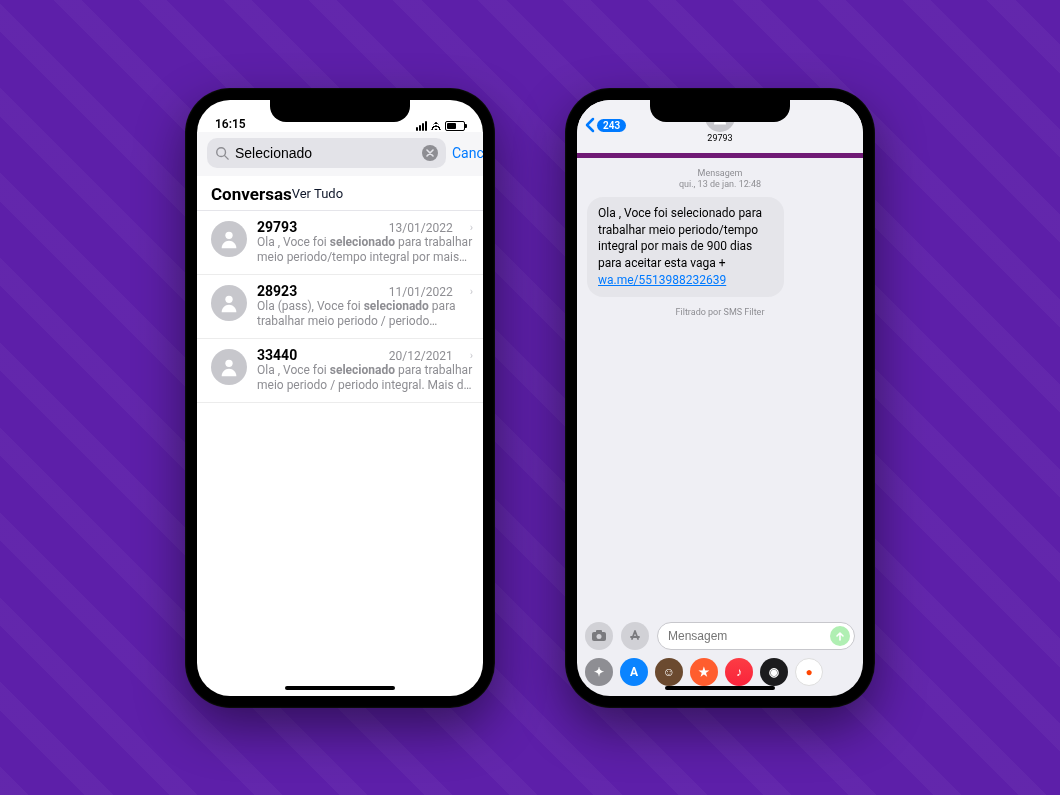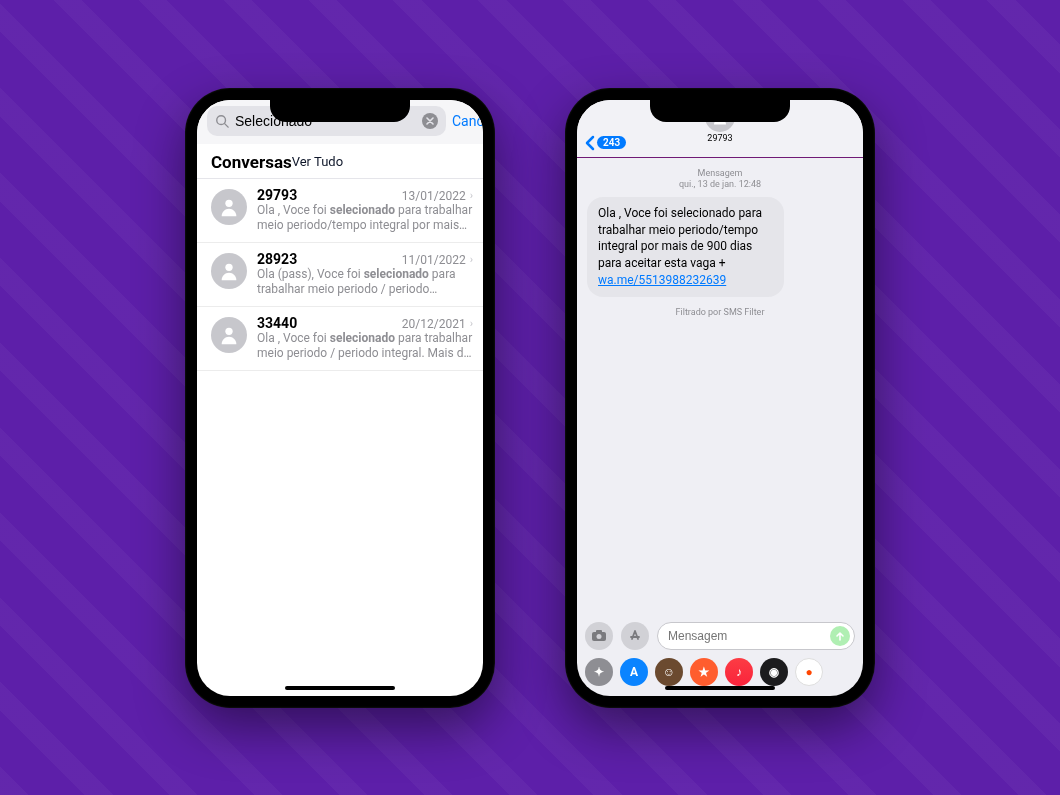--- a/index.html
+++ b/index.html
@@ -107,39 +107,39 @@
   .avatar {
     width:36px; height:36px; border-radius:50%;
     background:#c7c7cc;
     display:flex; align-items:center; justify-content:center;
     color:#fff;
     flex-shrink:0; margin-top:2px;
   }
   .row-body { flex:1; min-width:0; }
   .row-top { display:flex; justify-content:space-between; align-items:baseline; gap:6px; }
   .row-title { font-size:14px; font-weight:700; color:#000; }
-  .row-date { font-size:12px; color:#8e8e93; white-space:nowrap; display:flex; align-items:flex-start; gap:4px; }
+  .row-date { font-size:12px; color:#8e8e93; white-space:nowrap; display:flex; align-items:flex-start; gap:17px; }
   .row-preview { font-size:12px; color:#8e8e93; line-height:1.3; overflow:hidden; display:-webkit-box; -webkit-line-clamp:2; -webkit-box-orient:vertical; }
   .row-preview b { color:#8e8e93; font-weight:700; }
   .chevron { color:#c7c7cc; font-size:11px; }
 
   .home-indicator {
     position:absolute; bottom:6px; left:50%; transform:translateX(-50%);
     width:110px; height:4px; background:#000; border-radius:3px;
   }
 
   
   .screen.gray { background:#efeff4; }
   .conv-header {
     background:#f2f2f6;
-    display:flex; align-items:flex-end;
+    display:flex; align-items:center;
     padding: 4px 8px 6px;
     position:relative;
     height:58px;
-    border-bottom:1px solid #701a75;
+    border-bottom:5px solid #701a75;
   }
   .conv-back { color:#007aff; display:flex; align-items:center; gap:2px; font-size:14px; }
   .back-badge { background:#007aff; color:#fff; font-size:10px; font-weight:600; border-radius:10px; padding:1px 6px; }
   .conv-title-wrap {
     position:absolute; left:50%; top:2px; transform:translateX(-50%);
     display:flex; flex-direction:column; align-items:center; gap:0px;
   }
   .conv-avatar { width:30px; height:30px; border-radius:50%; background:#c7c7cc; display:flex; align-items:center; justify-content:center; color:#fff; }
   .conv-sender { font-size:9px; color:#000; font-weight:400; margin-top:1px; }
 
@@ -198,20 +198,35 @@
 <body>
 
 <div class="bg-pattern"></div>
 
 <div class="stage">
 
   <div class="phone">
     <div class="screen">
       <div class="notch"></div>
 
+      <div class="statusbar">
+        <span>16:15</span>
+        <div class="right">
+          <div class="signal-bars">
+              <span></span>
+              <span></span>
+              <span></span>
+              <span></span>
+            </div>
+          <div class="wifi-icon"></div>
+          <div class="battery">
+              <div class="fill"></div>
+            </div>
+        </div>
+      </div>
 
       <div class="searchbar-row">
         <div class="search-pill">
           <svg class="search-icon" viewBox="0 0 16 16">
               <circle cx="7" cy="7" r="5" fill="none" stroke="#8e8e93" stroke-width="1.6"></circle>
               <line x1="11" y1="11" x2="15" y2="15" stroke="#8e8e93" stroke-width="1.6" stroke-linecap="round"></line>
             </svg>
           <input class="search-input" value="Selecionado" style="">
           <div class="clear-btn">
             <svg width="8" height="8" viewBox="0 0 8 8">

